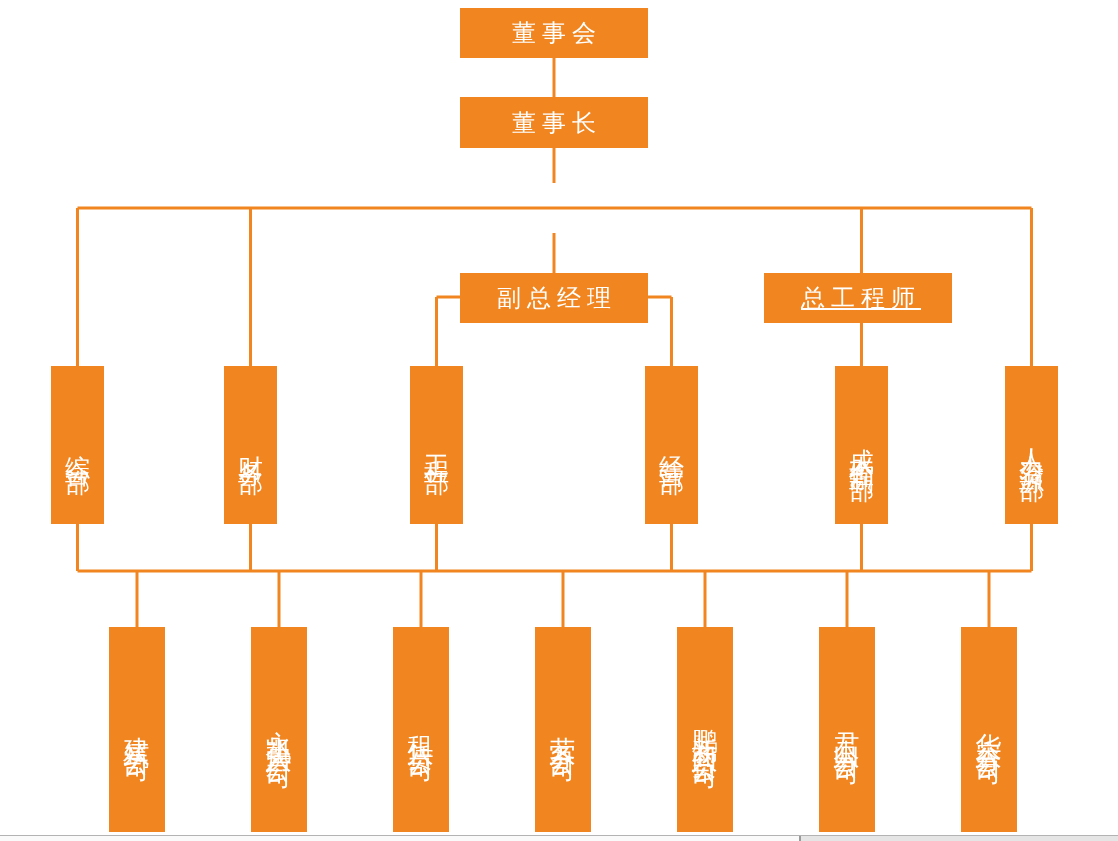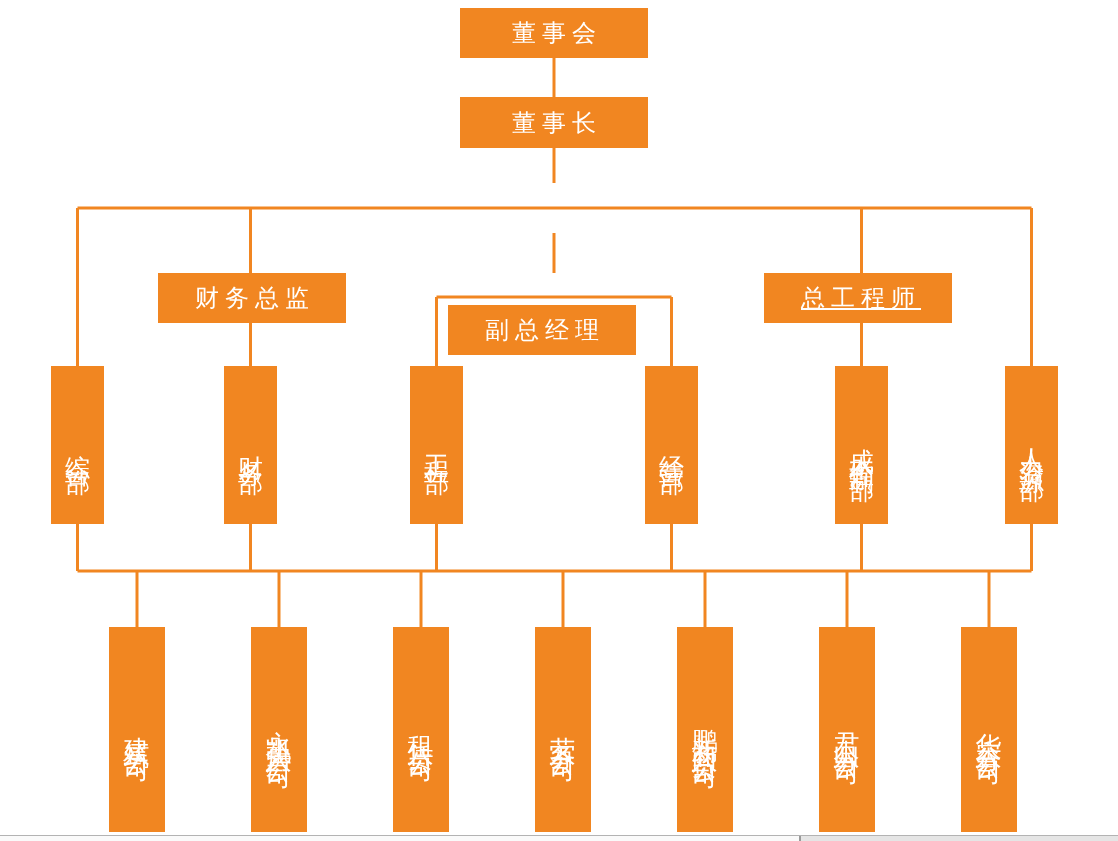--- a/index.html
+++ b/index.html
@@ -48,21 +48,21 @@
   .company {
     width: 56px;
     height: 205px;
     font-size: 26px;
   }
   
   .pos-board    { left: 460px; top: 8px; }
   .pos-chairman { left: 460px; top: 97px;  height: 51px; }
   .pos-gm       { left: 460px; top: 183px; }
   .pos-fd       { left: 158px; top: 273px; }
-  .pos-dgm      { left: 448px; top: 273px; margin-top: 32px; }
+  .pos-dgm      { left: 460px; top: 273px; }
   .pos-ce       { left: 764px; top: 273px; text-decoration: underline; }
   
   .pos-d0 { left: 51px;   top: 366px; }
   .pos-d1 { left: 224px;  top: 366px; }
   .pos-d2 { left: 410px;  top: 366px; }
   .pos-d3 { left: 645px;  top: 366px; }
   .pos-d4 { left: 835px;  top: 366px; }
   .pos-d5 { left: 1005px; top: 366px; }
   
   .pos-c0 { left: 109px; top: 627px; }
@@ -122,23 +122,20 @@
     </g>
   </svg>
 
   <div class="node hnode pos-board">
     <span>董事会</span>
   </div>
   <div class="node hnode pos-chairman">
     <span>董事长</span>
   </div>
 
-  <div class="node hnode pos-fd">
-    <span>财务总监</span>
-  </div>
   <div class="node hnode pos-dgm">
     <span>副总经理</span>
   </div>
   <div class="node hnode pos-ce">
     <span>总工程师</span>
   </div>
 
   <div class="node vnode dept pos-d0">
     <span>综合部</span>
   </div>

